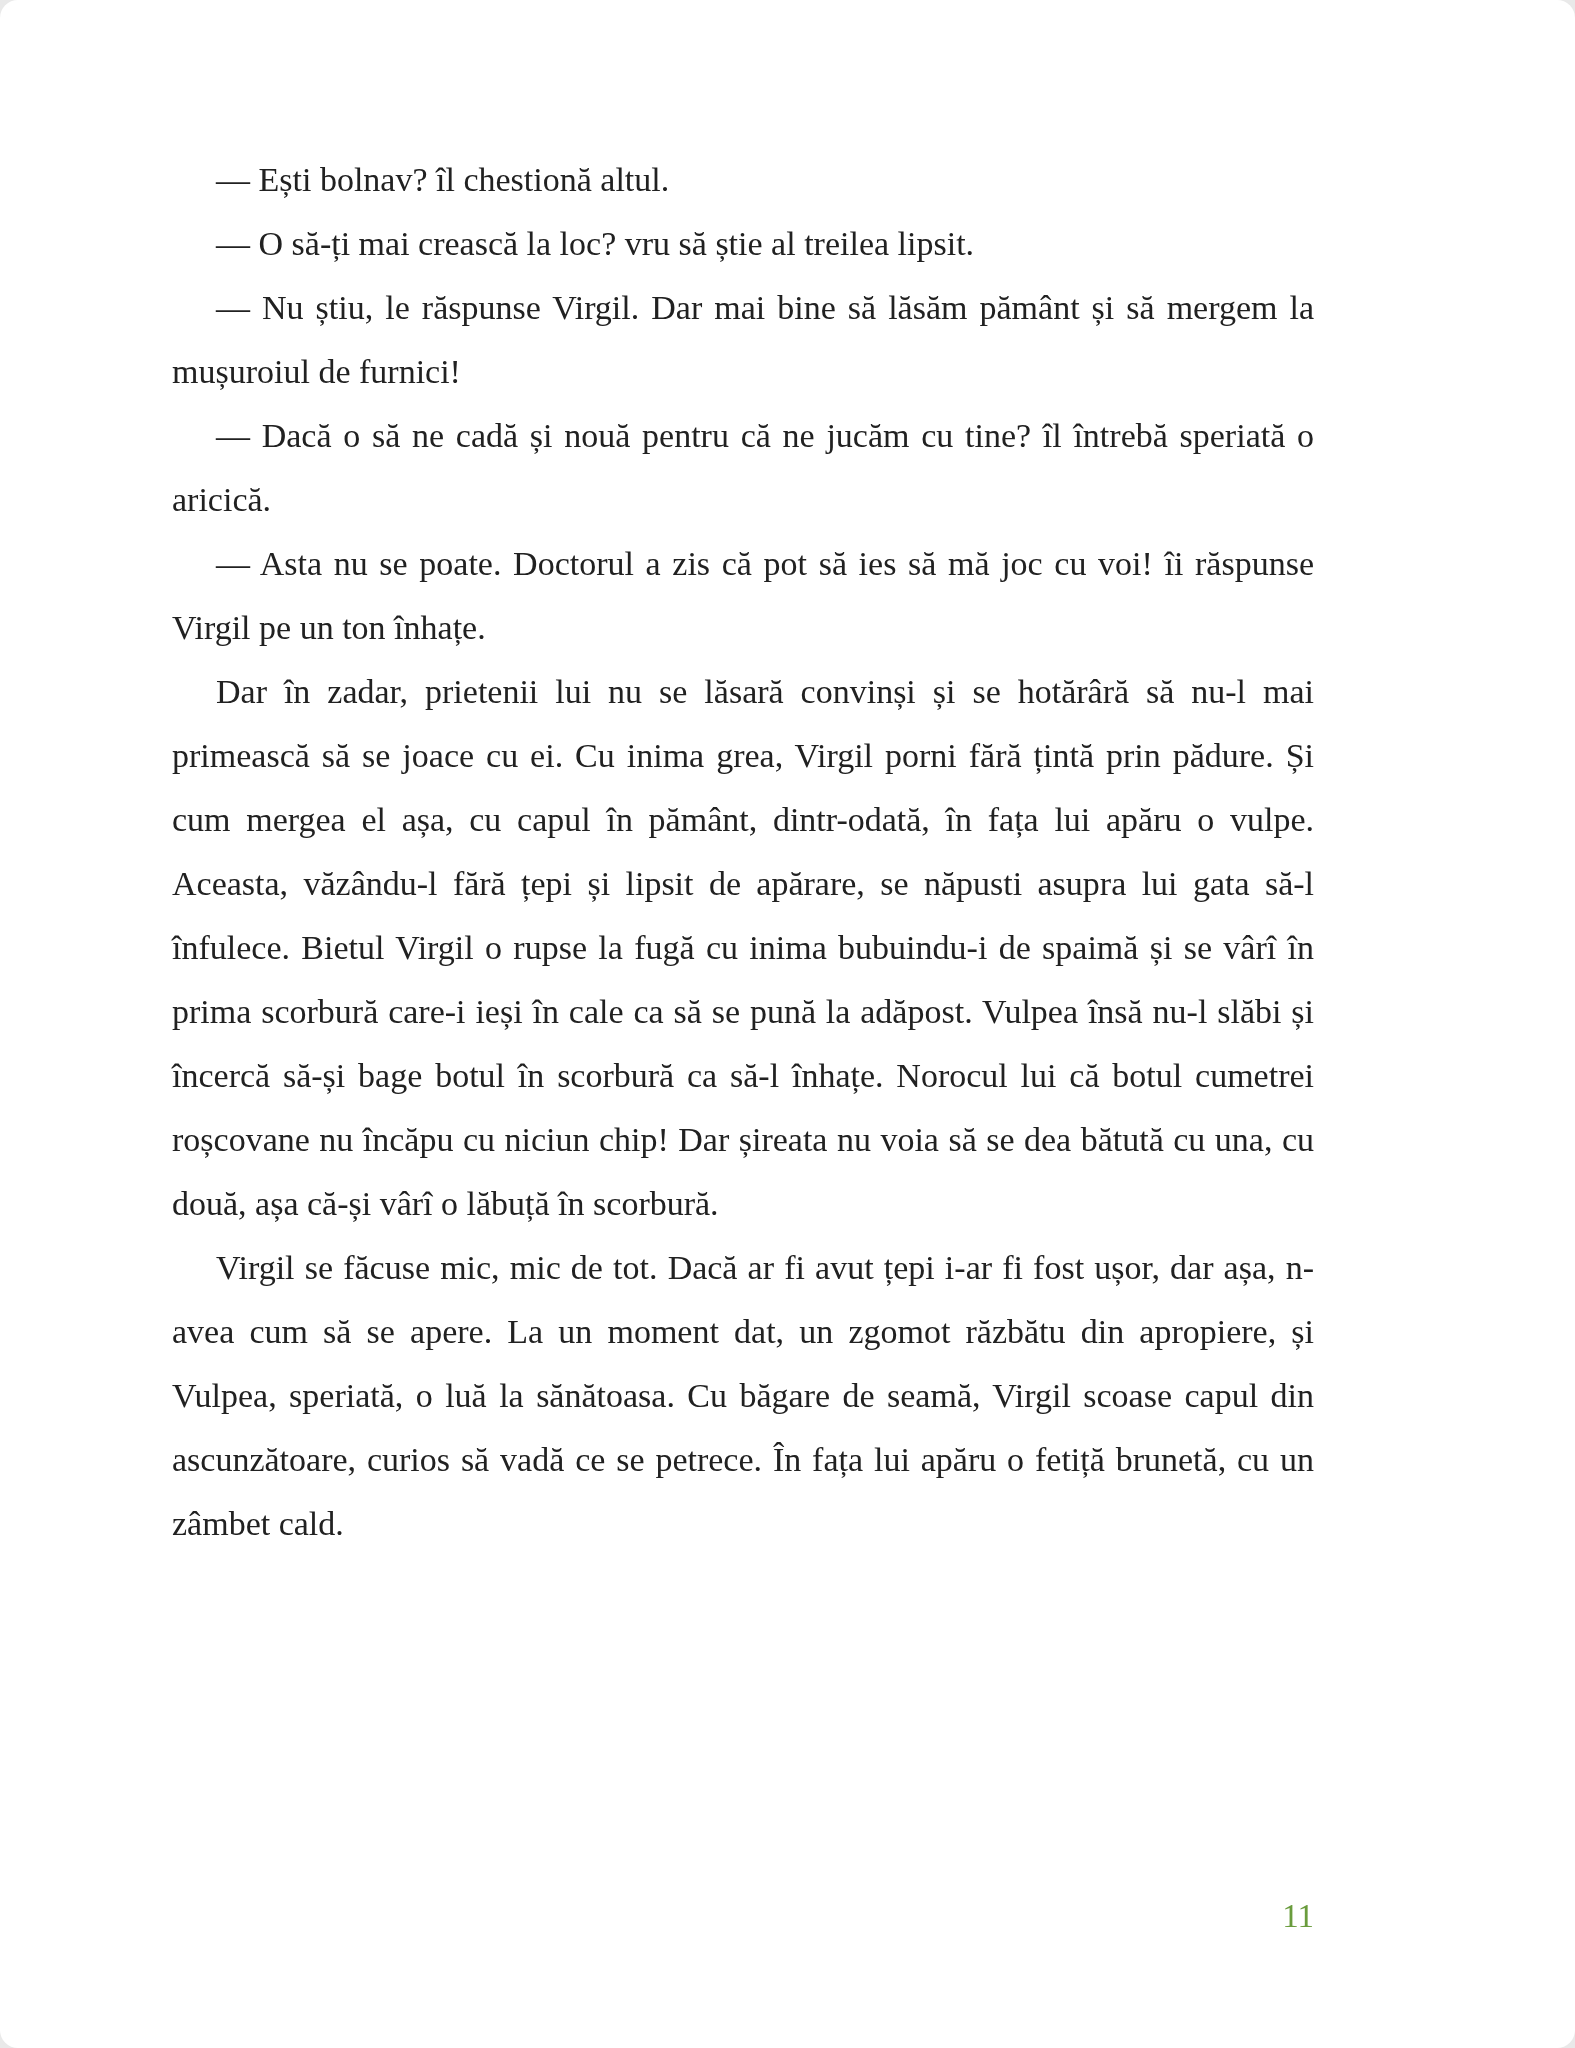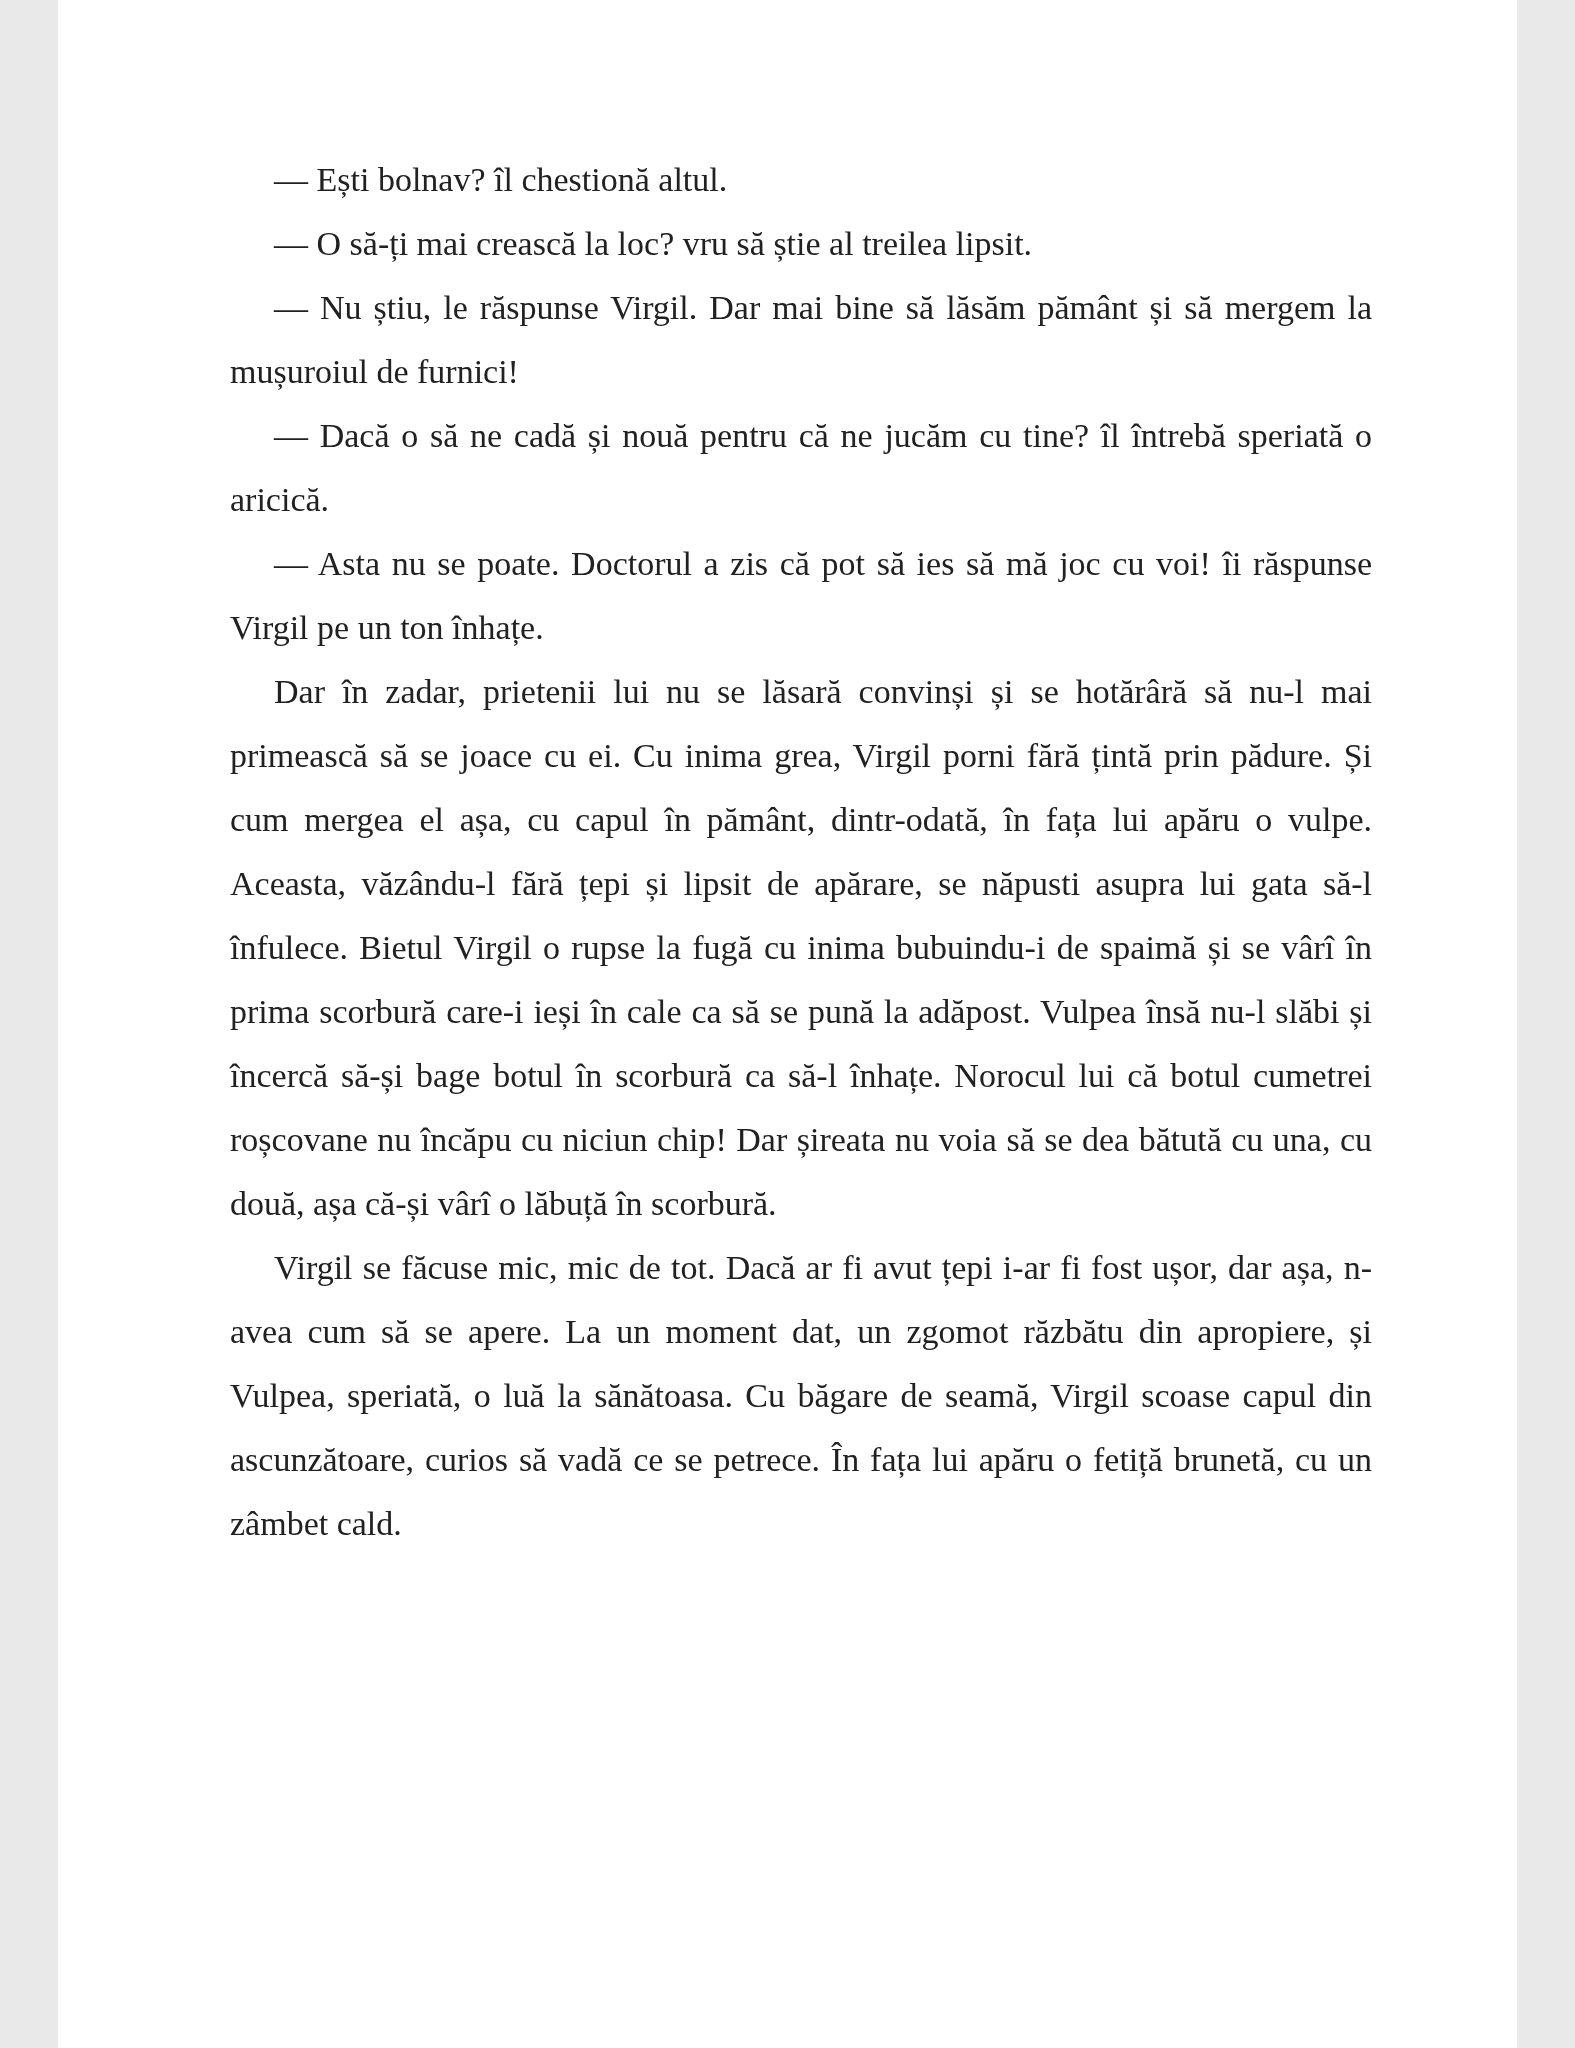--- a/index.html
+++ b/index.html
@@ -4,25 +4,26 @@
 <title>Pagina 11</title>
 <style>
   
   html, body {
     margin: 0;
     padding: 0;
     background: #e9e9e9;
   }
   .page {
     position: relative;
-    width: 1459px;
+    width: 1575px;
     height: 2048px;
     margin: 0 auto;
     background: #ffffff;
     overflow: hidden;
+    border-radius: 18px;
   }
   .text-block {
     position: absolute;
     left: 172px;
     top: 148px;
     width: 1142px;
     font-family: "Liberation Serif", "DejaVu Serif", serif;
     font-size: 34px;
     line-height: 64px;
     color: var(--text, #212121);
@@ -52,13 +53,14 @@
 <div class="page">
   <main class="text-block">
     <p class="para">— Ești bolnav? îl chestionă altul.</p>
     <p class="para">— O să-ți mai crească la loc? vru să știe al treilea lipsit.</p>
     <p class="para">— Nu știu, le răspunse Virgil. Dar mai bine să lăsăm pământ și să mergem la mușuroiul de furnici!</p>
     <p class="para">— Dacă o să ne cadă și nouă pentru că ne jucăm cu tine? îl întrebă speriată o aricică.</p>
     <p class="para">— Asta nu se poate. Doctorul a zis că pot să ies să mă joc cu voi! îi răspunse Virgil pe un ton înhațe.</p>
     <p class="para">Dar în zadar, prietenii lui nu se lăsară convinși și se hotărâră să nu-l mai primească să se joace cu ei. Cu inima grea, Virgil porni fără țintă prin pădure. Și cum mergea el așa, cu capul în pământ, dintr-odată, în fața lui apăru o vulpe. Aceasta, văzându-l fără țepi și lipsit de apărare, se năpusti asupra lui gata să-l înfulece. Bietul Virgil o rupse la fugă cu inima bubuindu-i de spaimă și se vârî în prima scorbură care-i ieși în cale ca să se pună la adăpost. Vulpea însă nu-l slăbi și încercă să-și bage botul în scorbură ca să-l înhațe. Norocul lui că botul cumetrei roșcovane nu încăpu cu niciun chip! Dar șireata nu voia să se dea bătută cu una, cu două, așa că-și vârî o lăbuță în scorbură.</p>
     <p class="para">Virgil se făcuse mic, mic de tot. Dacă ar fi avut țepi i-ar fi fost ușor, dar așa, n-avea cum să se apere. La un moment dat, un zgomot răzbătu din apropiere, și Vulpea, speriată, o luă la sănătoasa. Cu băgare de seamă, Virgil scoase capul din ascunzătoare, curios să vadă ce se petrece. În fața lui apăru o fetiță brunetă, cu un zâmbet cald.</p>
   </main>
+  <footer class="folio">11</footer>
 </div>
 
 </body></html>

